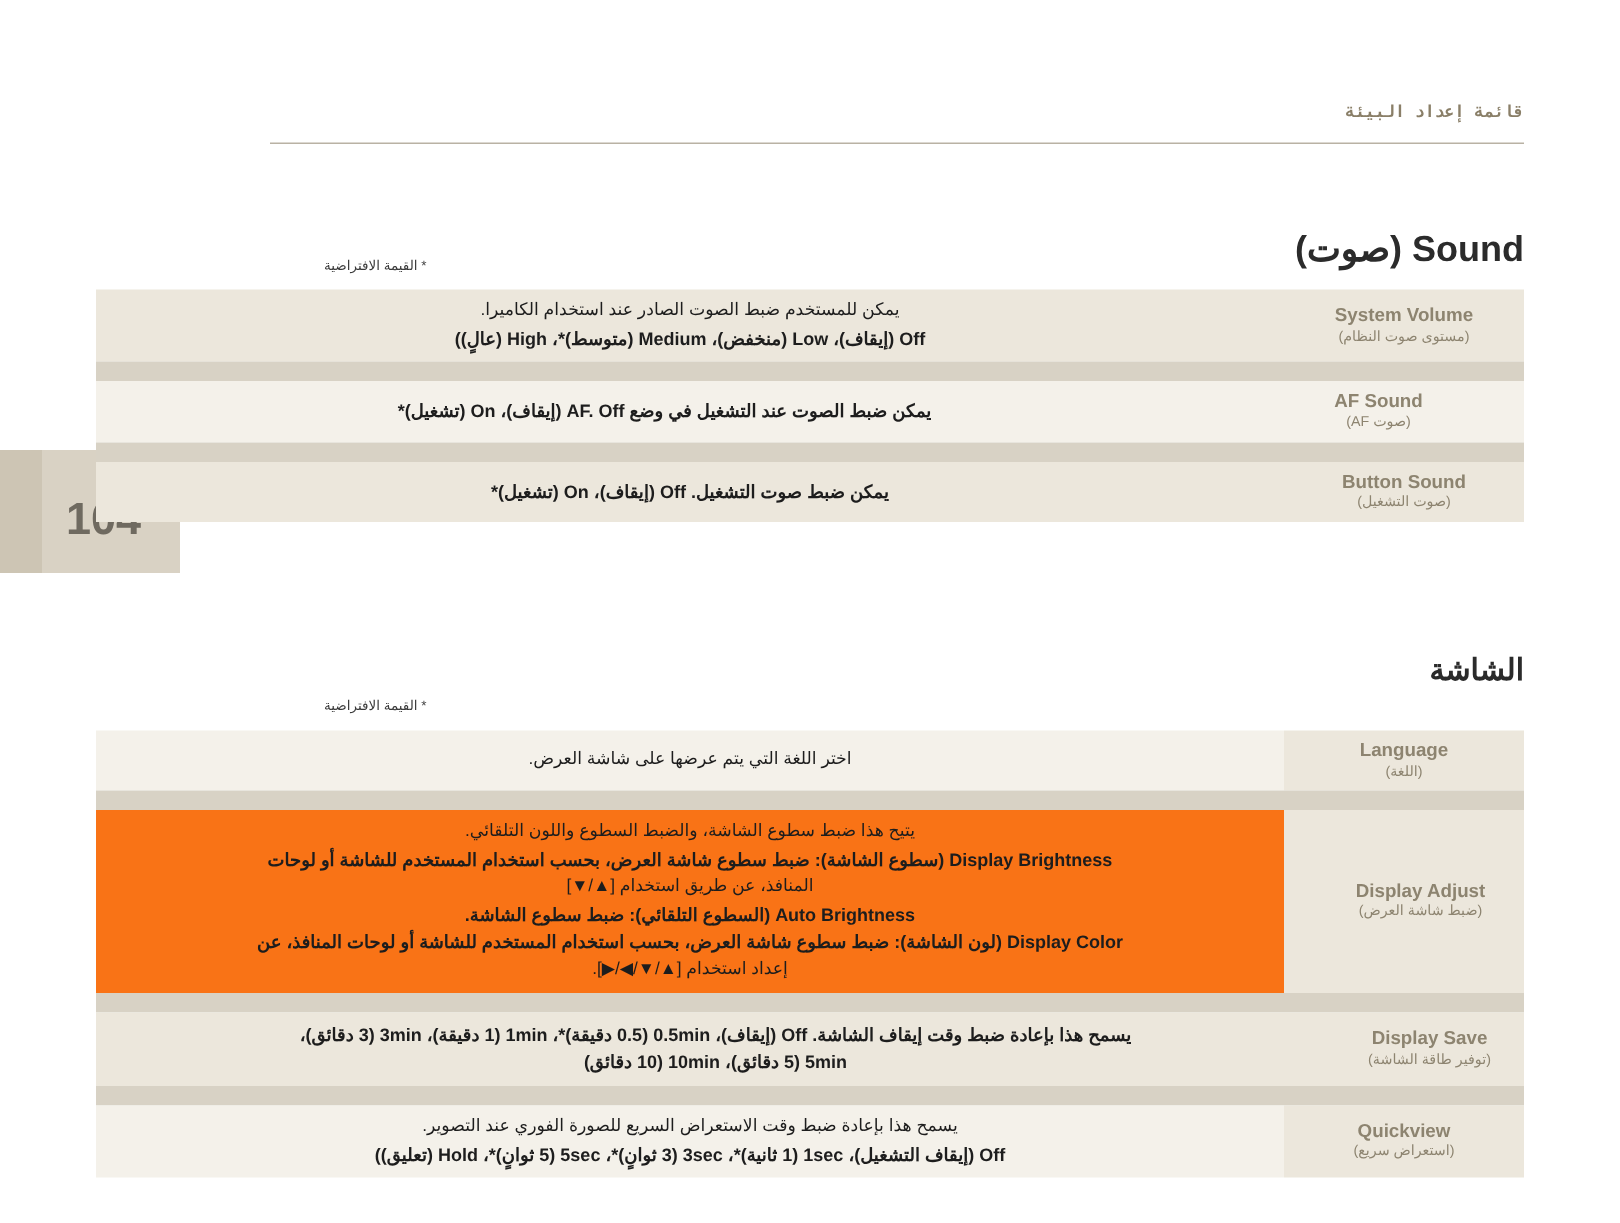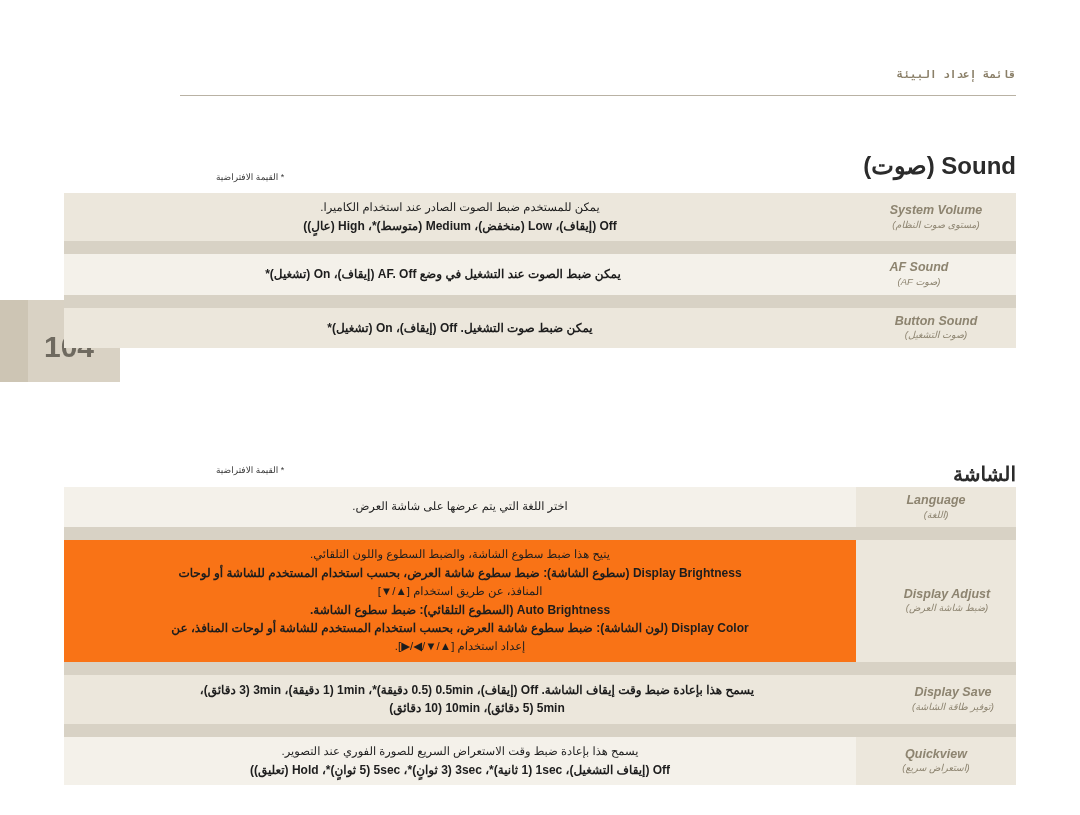--- a/index.html
+++ b/index.html
@@ -39,21 +39,21 @@
     direction:rtl;
     font-family:Liberation Mono, monospace;
   }
   
   .sec-title{
     position:absolute;right:64px;
     font-size:24px;font-weight:bold;color:#2b2b2b;
     direction:rtl;
   }
   .sec-title.s1{top:152px;}
-  .sec-title.s2{top:462px;font-size:20px;}
+  .sec-title.s2{top:434px;font-size:20px;}
   .footnote{
     position:absolute;left:216px;
     font-size:9px;color:#3a3a3a;direction:rtl;
   }
   .footnote.f1{top:172px;}
   .footnote.f2{top:465px;}
   
   .tbl{
     position:absolute;
     border-collapse:collapse;
@@ -64,21 +64,20 @@
   .tbl.t2{right:64px;top:487px;width:952px;}
   .tbl td{
     vertical-align:middle;
     padding:6px 10px;
     border:none;
   }
   .lbl-cell{
     width:140px;
     text-align:center;
     background:#ece7dc;
-    font-style:italic;
   }
   .lbl-en{
     display:block;
     font-size:12.5px;font-weight:bold;color:#8d8470;
     direction:ltr;
     line-height:1.25;
   }
   .lbl-ar{
     display:block;
     font-size:9.5px;color:#8d8470;

